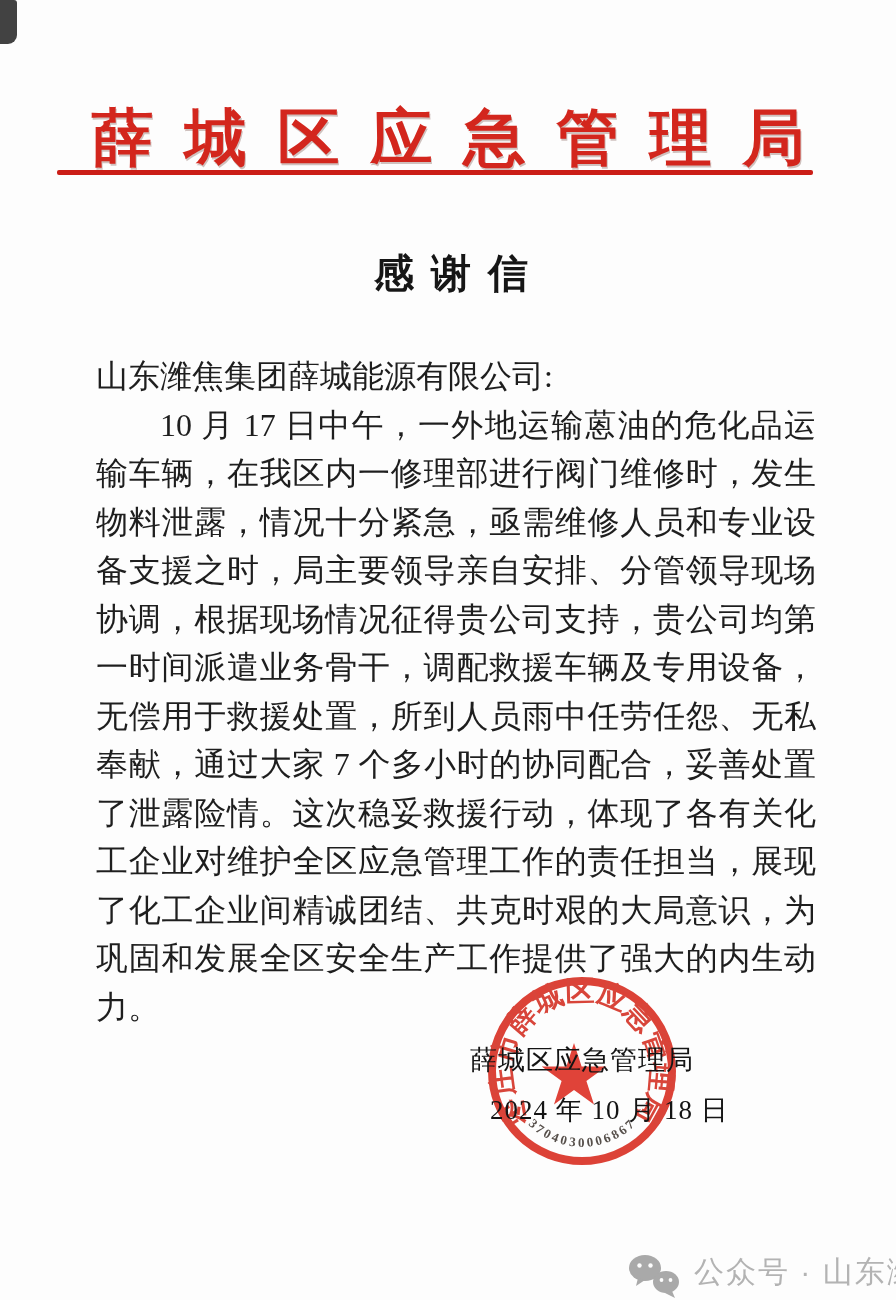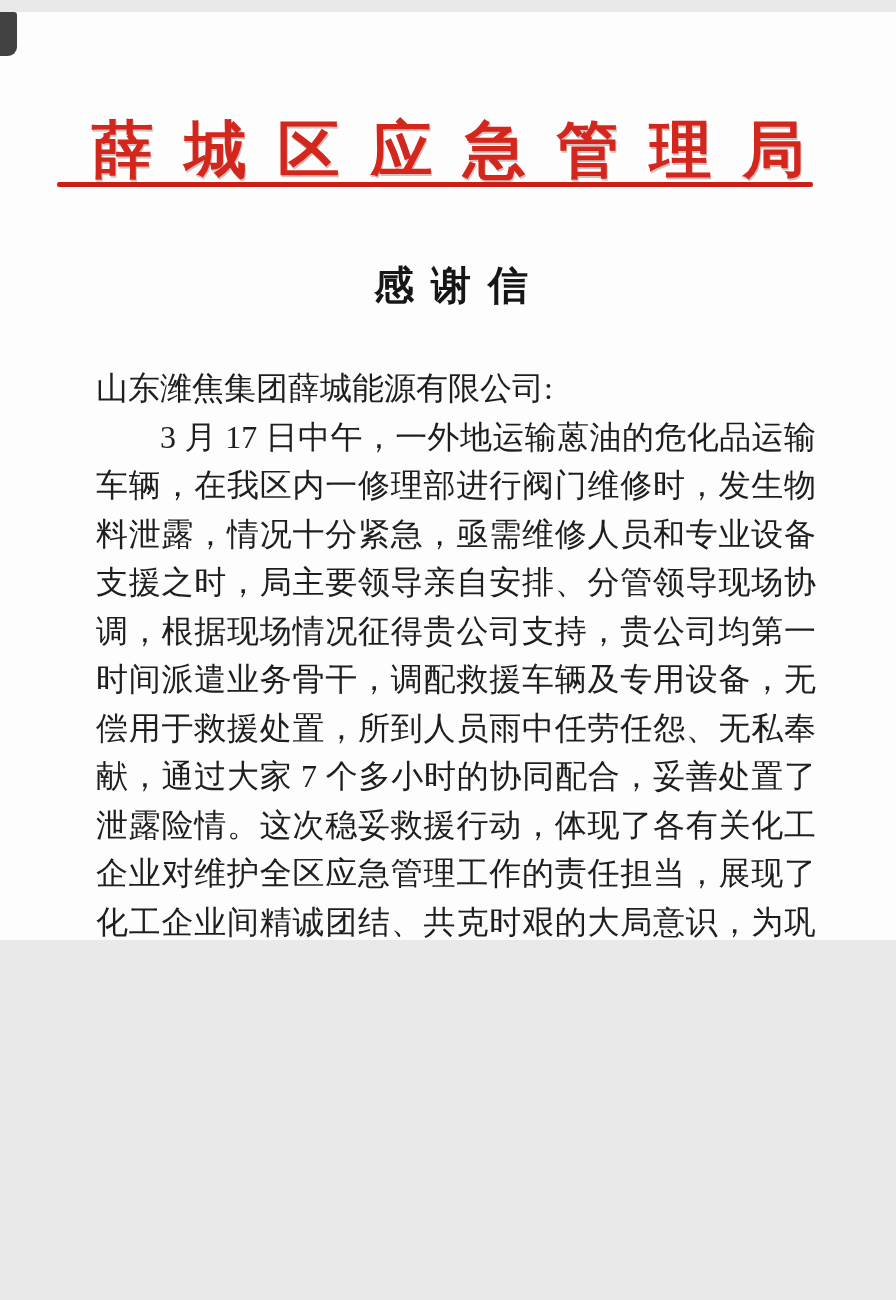--- a/index.html
+++ b/index.html
@@ -1,19 +1,19 @@
 <!DOCTYPE html>
 <html><head>
 <meta charset="utf-8">
 <style>
   html,body{margin:0;padding:0;background:#e9e9e9;}
   .page{
     position:relative;
-    width:896px;height:928px;
-    margin:12px auto;
+    width:896px;height:1300px;
+    margin:0 auto;
     background:#fdfdfd;
     overflow:hidden;
     font-family:"Liberation Serif","DejaVu Serif",serif;
   }
   
   .corner-tab{
     position:absolute;left:0;top:0;
     width:17px;height:44px;
     background:#424242;
     border-radius:0 3px 9px 0;
@@ -93,21 +93,21 @@
   <div class="corner-tab"></div>
 
   <div class="masthead">薛城区应急管理局</div>
 
   <div class="masthead-rule"></div>
 
   <div class="letter-title">感谢信</div>
 
   <div class="letter-body">
     <p class="salutation">山东潍焦集团薛城能源有限公司:</p>
-    <p>3 月 17 日中午，一外地运输蒽油的危化品运输车辆，在我区内一修理部进行阀门维修时，发生物料泄露，情况十分紧急，亟需维修人员和专业设备支援之时，局主要领导亲自安排、分管领导现场协调，根据现场情况征得贵公司支持，贵公司均第一时间派遣业务骨干，调配救援车辆及专用设备，无偿用于救援处置，所到人员雨中任劳任怨、无私奉献，通过大家 7 个多小时的协同配合，妥善处置了泄露险情。这次稳妥救援行动，体现了各有关化工企业对维护全区应急管理工作的责任担当，展现了化工企业间精诚团结、共克时艰的大局意识，为巩固和发展全区安全生产工作提供了强大的内生动力。</p>
+    <p>10 月 17 日中午，一外地运输蒽油的危化品运输车辆，在我区内一修理部进行阀门维修时，发生物料泄露，情况十分紧急，亟需维修人员和专业设备支援之时，局主要领导亲自安排、分管领导现场协调，根据现场情况征得贵公司支持，贵公司均第一时间派遣业务骨干，调配救援车辆及专用设备，无偿用于救援处置，所到人员雨中任劳任怨、无私奉献，通过大家 7 个多小时的协同配合，妥善处置了泄露险情。这次稳妥救援行动，体现了各有关化工企业对维护全区应急管理工作的责任担当，展现了化工企业间精诚团结、共克时艰的大局意识，为巩固和发展全区安全生产工作提供了强大的内生动力。</p>
   </div>
 
   <div class="sig-name">薛城区应急管理局</div>
   <div class="sig-date">2024 年 10 月 18 日</div>
 
   <svg class="seal" viewBox="-120 -120 240 240">
     <defs>
       <path id="sealTopArc" d="M -49.5 49.5 A 70 70 0 1 1 49.5 49.5" fill="none"></path>
       <path id="sealBottomArc" d="M -58 49 A 76 76 0 0 0 58 49" fill="none"></path>
     </defs>

